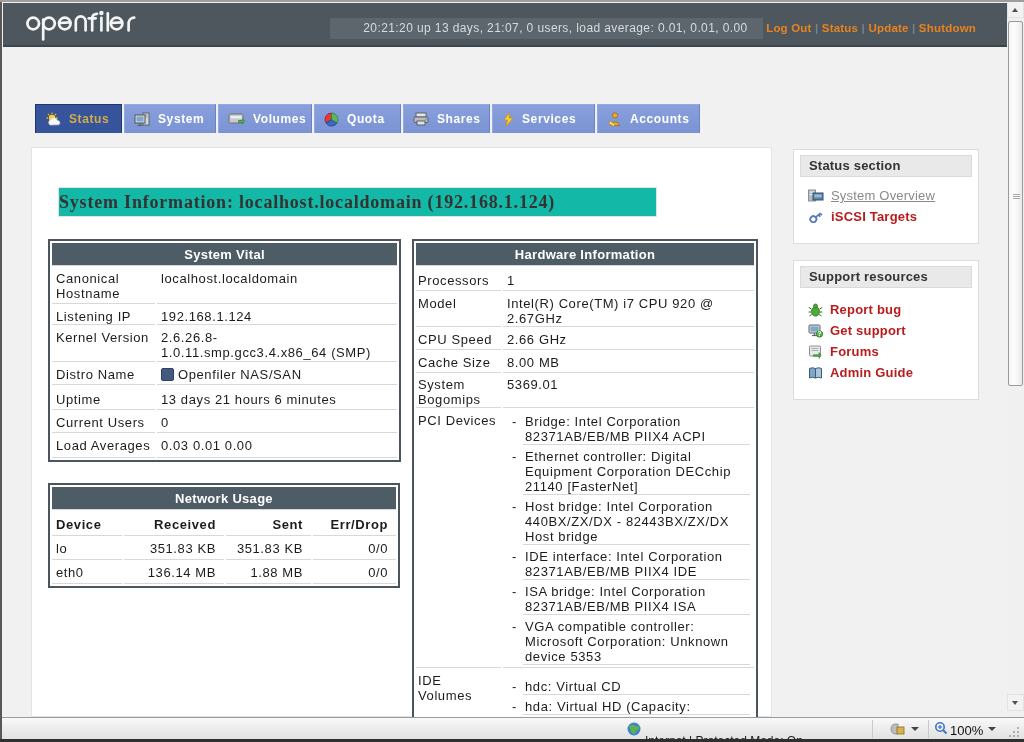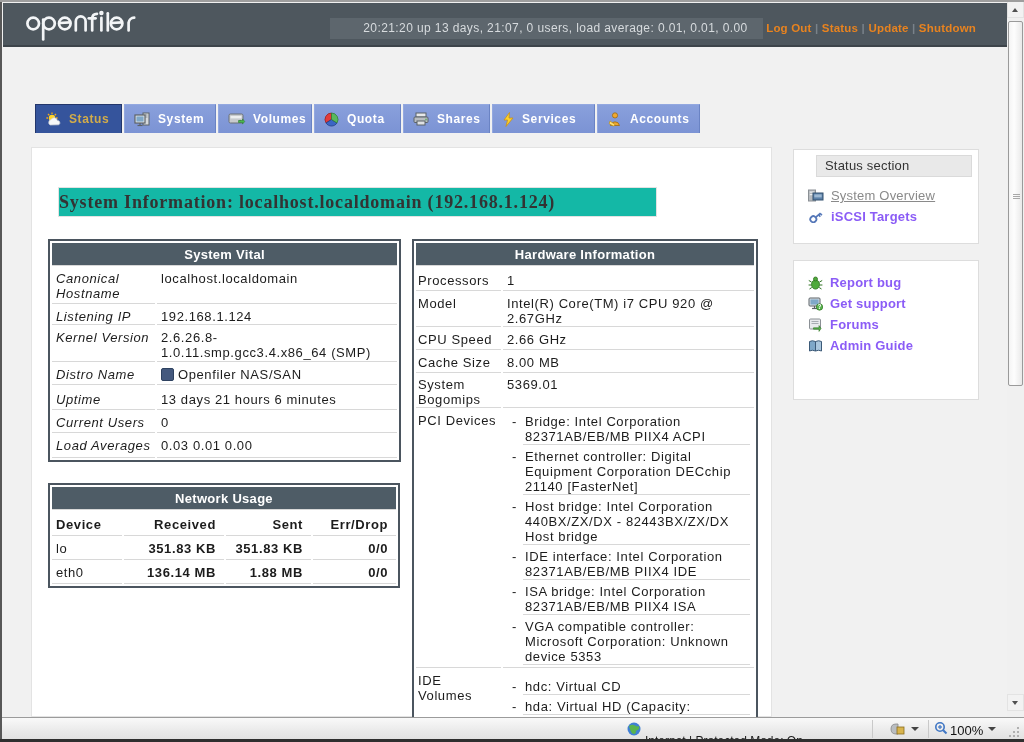--- a/index.html
+++ b/index.html
@@ -27,35 +27,35 @@
 .tab svg { margin-right:7px; }
 .tab.active { background:#35549c; color:#d2ac4a; border-top:1px solid #23366b; border-left:1px solid #23366b; border-right:1px solid #23366b;}
 
 #content { position:absolute; left:28px; top:100px; width:741px; height:570px; background:#fff; border:1px solid #e3e3e3; }
 #heading { position:absolute; left:26px; top:39px; width:599px; height:30px; background:#14b8a6; border:1px solid #e2e2e2; text-align:left; font-family:"Liberation Serif", serif; font-weight:bold; font-size:18px; color:#333; line-height:29px; letter-spacing:0.8px;}
 
 .dtable { border:2px solid #4b555f; background:#fff; border-collapse:separate; border-spacing:2px; }
 .dtable .hdr { background:#4e5c66; color:#fff; font-weight:bold; font-size:13px; text-align:center; height:23px; vertical-align:middle; padding:0 !important; letter-spacing:0.3px;}
 .dtable td { font-size:13px; color:#1c1c1c; border-bottom:1px solid #d8d8d8; padding:3px 4px 2px 4px; vertical-align:top; letter-spacing:0.6px;}
 #vital { position:absolute; left:16px; top:91px; width:353px; }
-#vital td.lbl { width:103px;font-style:italic; }
+#vital td.lbl { width:103px; }
 #netusage { position:absolute; left:16px; top:335px; width:353px; }
 #netusage tr.colhdr td { padding:5px 4px 3px 4px; } #netusage tr.d td { padding-bottom:3px; }
 #netusage .colhdr td { font-weight:bold; }
-.num { text-align:right; padding-right:8px !important;font-weight:bold; }
+.num { text-align:right; padding-right:8px !important; }
 #hardware { position:absolute; left:380px; top:91px; width:346px; }
 #hardware td.lbl { width:85px; padding-left:2px; }
 .sublist { width:100%; border-collapse:separate; border-spacing:2px; }
 .sublist td { font-size:13px; border-bottom:1px solid #d8d8d8; padding:2px 2px 0 2px; }
 .sublist td.dash { width:14px; border-bottom:none; padding-left:5px; }
 
 .sbox { position:absolute; width:186px; background:#fff; border:1px solid #ddd; }
-.sbox .shdr { margin:5px 6px 0 22px; background:#e9e9e9; border:1px solid #dadada; font-size:13px; font-weight:normal; color:#333; padding:2px 8px 3px 8px; letter-spacing:0.2px;}
+.sbox .shdr { margin:5px 6px 0 6px; background:#e9e9e9; border:1px solid #dadada; font-size:13px; font-weight:bold; color:#333; padding:2px 8px 3px 8px; letter-spacing:0.2px;}
 .sbox .slinks { padding:11px 10px 0 14px; } #supportbox .slinks { padding-top:14px; }
-.slink { display:flex; align-items:center; margin-bottom:6px; height:15px; font-size:13px; font-weight:bold; color:#8b5cf6; letter-spacing:0.2px;}
+.slink { display:flex; align-items:center; margin-bottom:6px; height:15px; font-size:13px; font-weight:bold; color:#b91c1c; letter-spacing:0.2px;}
 .slink svg { margin-right:7px; flex:0 0 auto;}
 .slink.gray { color:#8a8a8a; text-decoration:underline; font-weight:normal;}
 #statusbox { left:790px; top:102px; height:95px; }
 #supportbox { left:790px; top:213px; height:140px; }
 
 #sbar { position:absolute; left:1007px; top:0; width:17px; height:717px; background:#f0f0f0; }
 .sbtn { position:absolute; left:0px; width:17px; height:17px; background:#f2f2f2; border:1px solid #e3e3e3; }
 .arrow { width:0; height:0; position:absolute; left:4px; border-left:3.5px solid transparent; border-right:3.5px solid transparent; }
 #sthumb { position:absolute; left:1px; top:21px; width:15px; height:365px; border:1px solid #9a9a9a; border-radius:2px; background:linear-gradient(to right,#f4f4f4,#fdfdfd 40%,#e9e9e9); }
 #sgrip { position:absolute; left:4px; top:172px; width:7px; }
@@ -299,20 +299,21 @@
               <g transform="rotate(-40 8 7)">
                 <circle cx="4.5" cy="7" r="3" fill="none" stroke="#5577b8" stroke-width="1.8"></circle>
                 <line x1="7.5" y1="7" x2="14" y2="7" stroke="#5577b8" stroke-width="1.8"></line>
                 <line x1="11.5" y1="7" x2="11.5" y2="9.5" stroke="#5577b8" stroke-width="1.6"></line>
                 <line x1="13.6" y1="7" x2="13.6" y2="9.5" stroke="#5577b8" stroke-width="1.6"></line>
               </g>
             </svg>iSCSI Targets</div>
       </div>
     </div>
     <div id="supportbox" class="sbox">
+      <div class="shdr">Support resources</div>
       <div class="slinks">
         <div class="slink"><svg width="15" height="14" viewBox="0 0 15 14">
               <ellipse cx="7.5" cy="8.5" rx="4" ry="4.6" fill="#4faa3c" stroke="#2e7220" stroke-width="0.8"></ellipse>
               <circle cx="7.5" cy="3" r="2" fill="#4faa3c" stroke="#2e7220" stroke-width="0.8"></circle>
               <g stroke="#2e7220" stroke-width="1">
                 <line x1="3.5" y1="6" x2="0.8" y2="4.5"></line>
                 <line x1="3.4" y1="9" x2="0.6" y2="9"></line>
                 <line x1="3.8" y1="11.5" x2="1.5" y2="13"></line>
                 <line x1="11.5" y1="6" x2="14.2" y2="4.5"></line>
                 <line x1="11.6" y1="9" x2="14.4" y2="9"></line>

